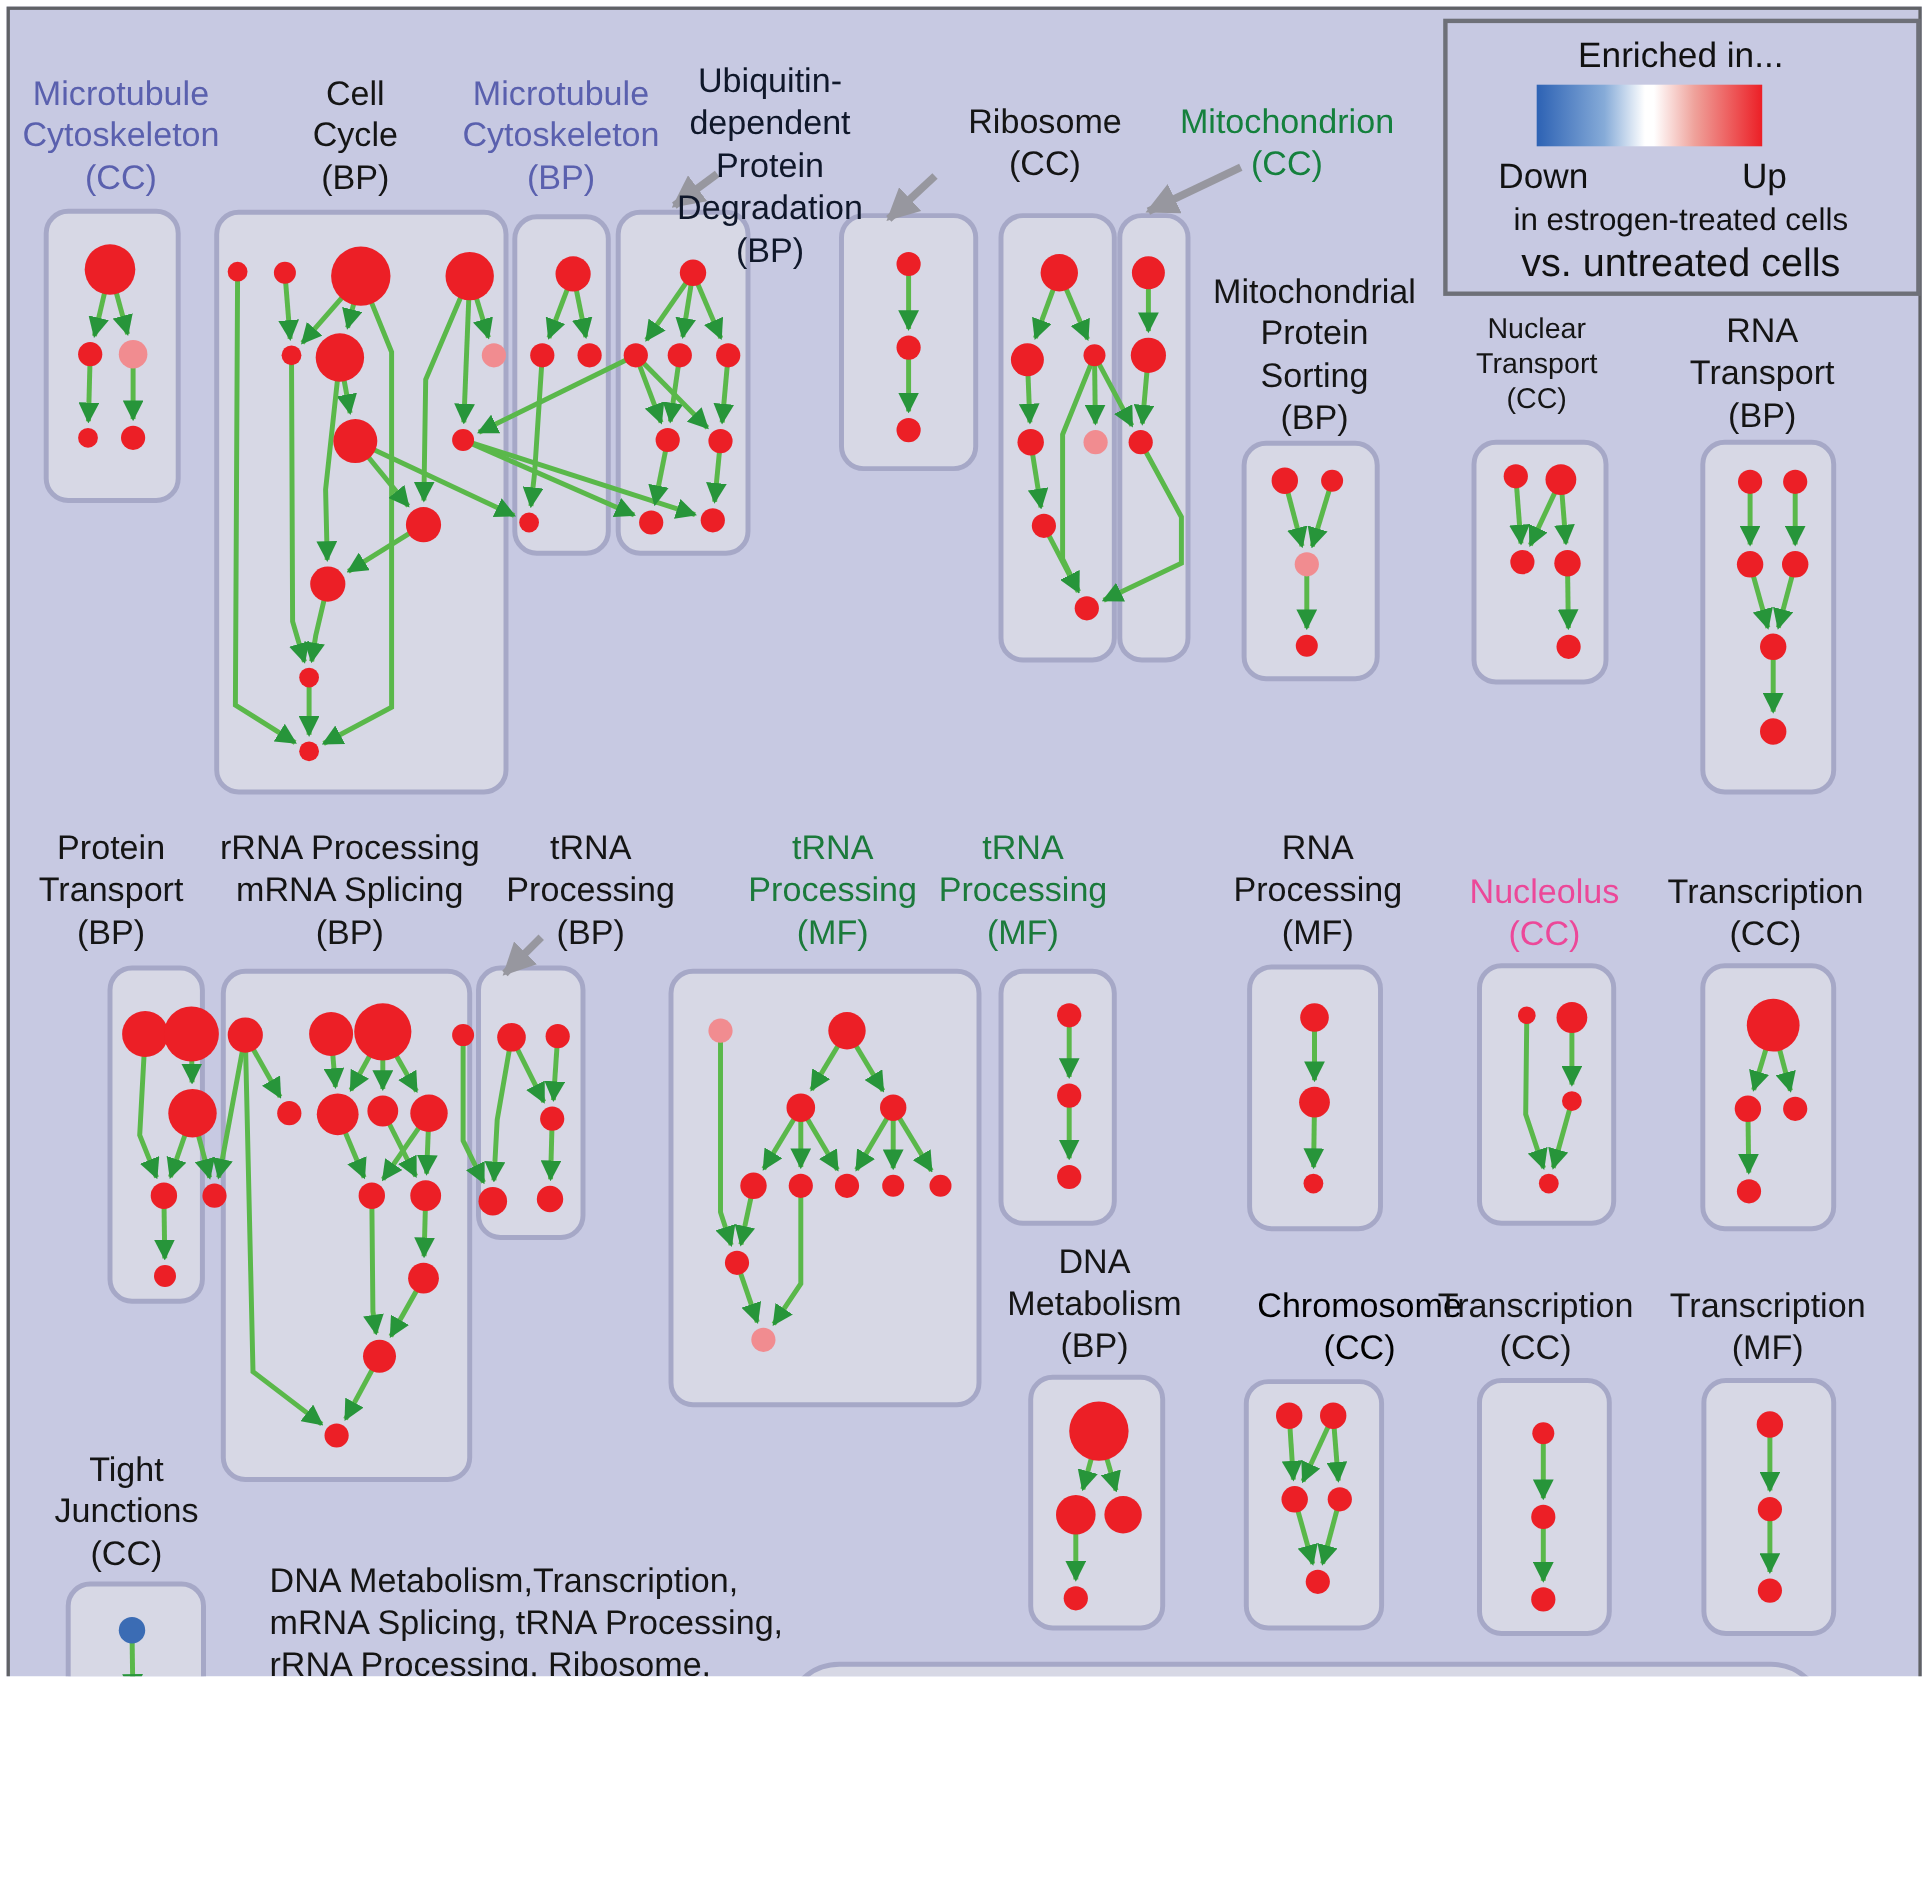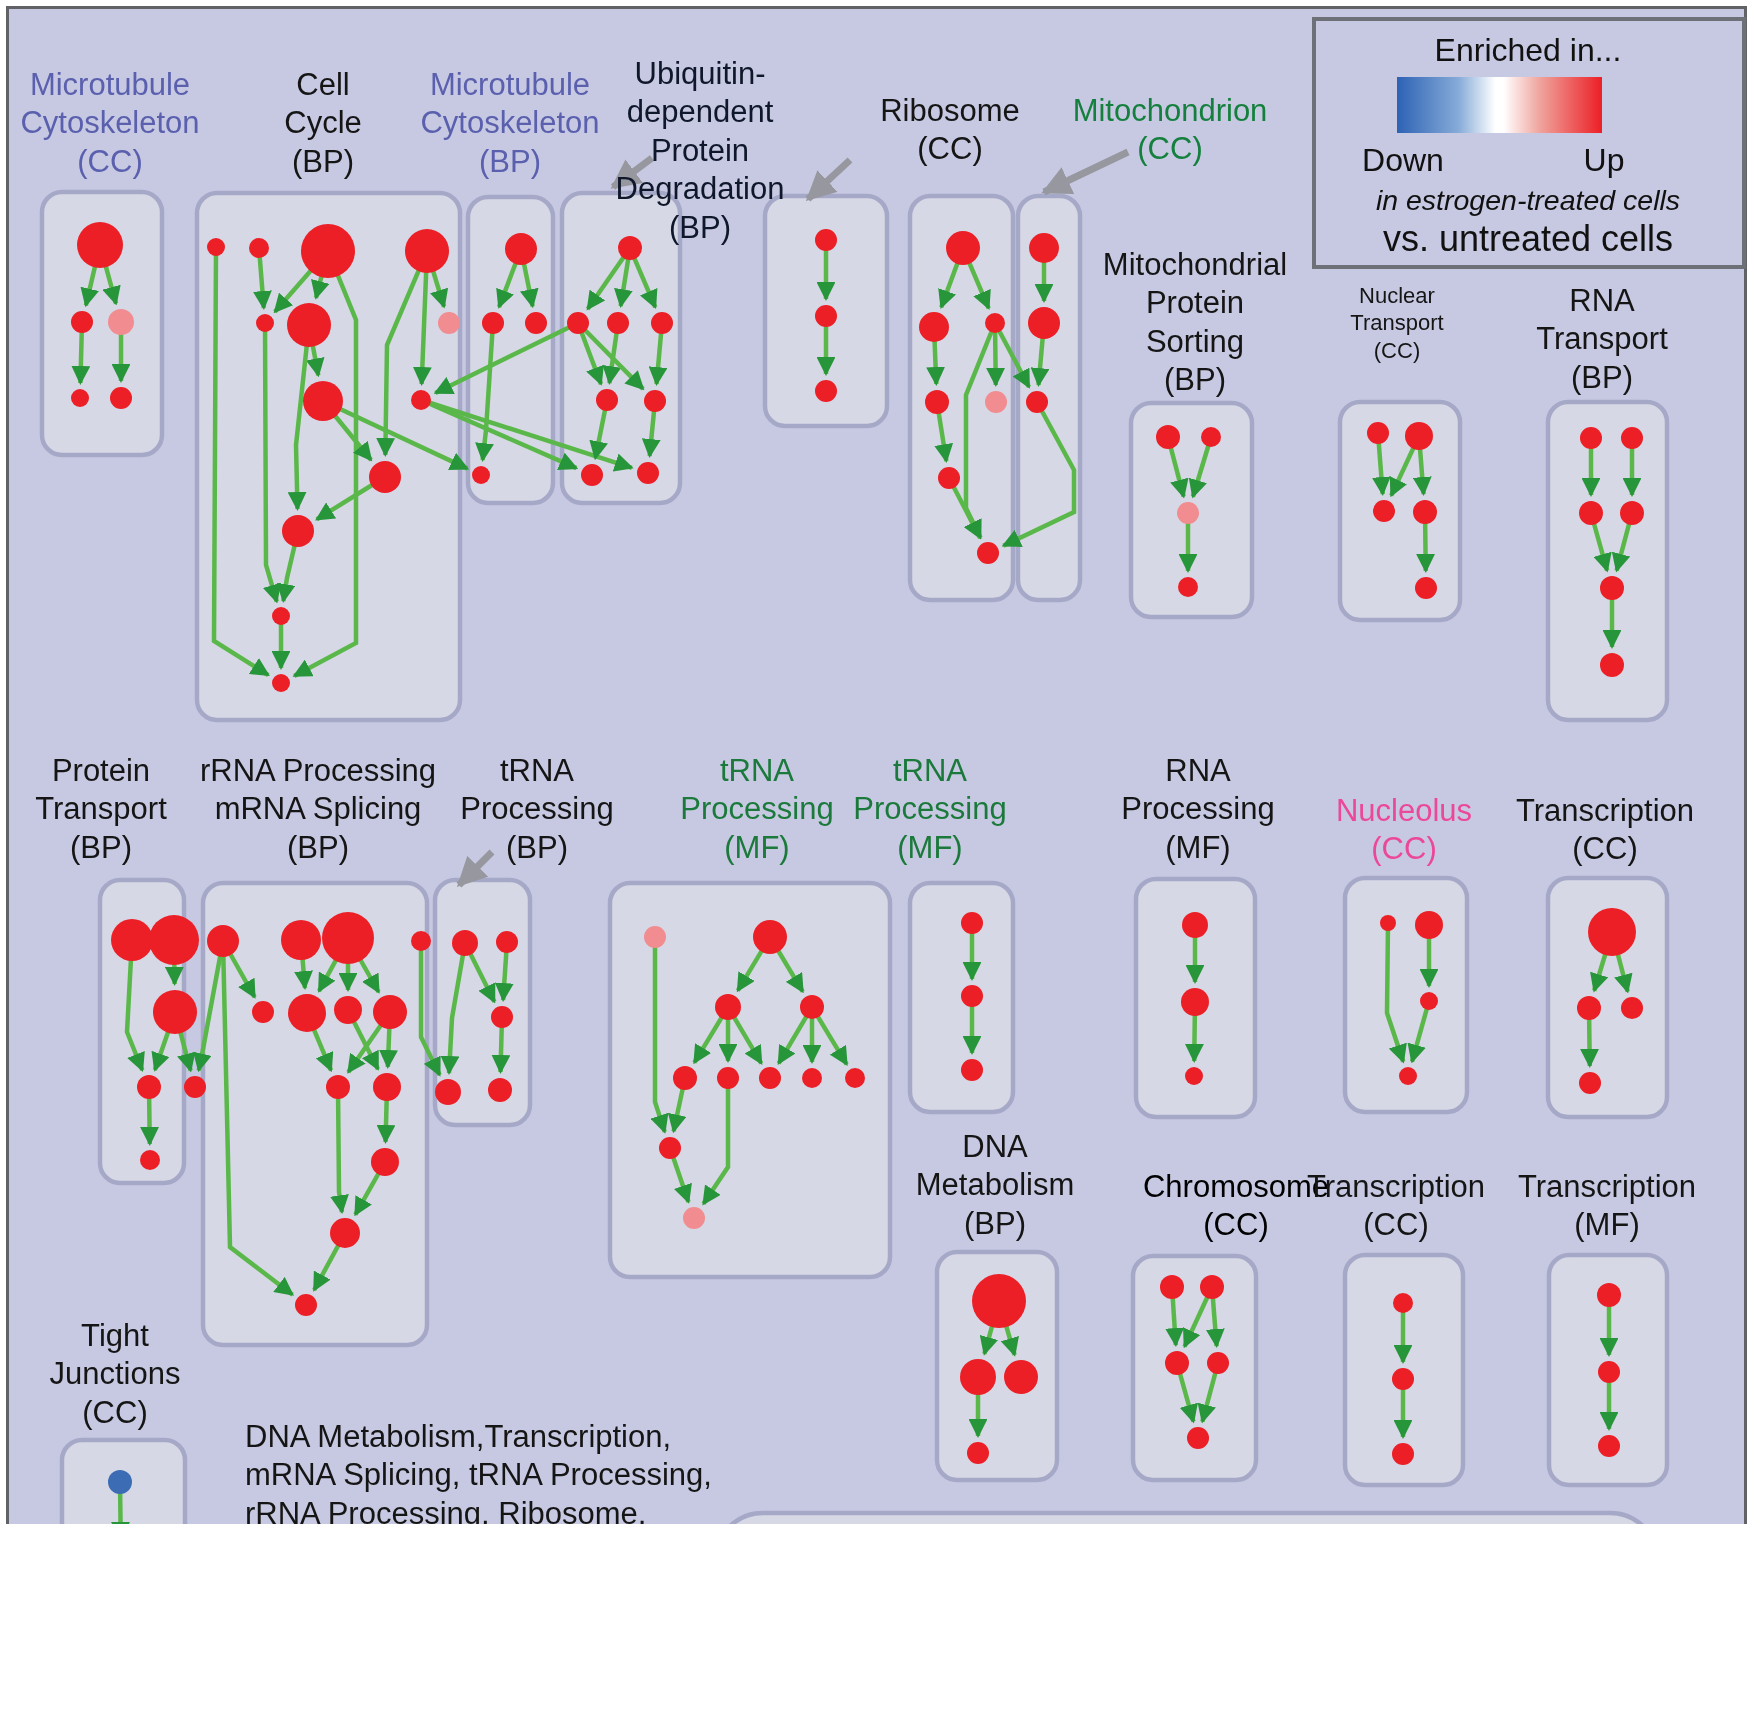--- a/index.html
+++ b/index.html
@@ -336,21 +336,21 @@
       <circle cx="1495" cy="1630" r="17" fill="#ec1f26"></circle>
       <circle cx="1556" cy="1630" r="11" fill="#ec1f26"></circle>
       <circle cx="1617" cy="1630" r="13" fill="#ec1f26"></circle>
     </svg>
 
   <div id="legend-box" style="left: 1312px; top: 17px; width: 426px; height: 244px; border-color: rgb(110, 112, 120);">
     <div class="legend-text" style="left:212px;top:11px;font-size:32px;">Enriched in...</div>
     <div id="legend-bar" style="left: 81px; top: 56px; width: 205px; height: 56px; background: linear-gradient(to right, rgb(45, 98, 180) 0%, rgb(134, 171, 216) 30%, rgb(255, 255, 255) 48%, rgb(255, 255, 255) 52%, rgb(239, 162, 155) 70%, rgb(236, 31, 38) 100%);"></div>
     <div class="legend-text" style="left:87px;top:121px;font-size:32px;">Down</div>
     <div class="legend-text" style="left:288px;top:121px;font-size:32px;">Up</div>
-    <div class="legend-text" style="left:212px;top:163px;font-size:28.5px;font-style:italic;">in estrogen-treated cells</div>
+    <div class="legend-text" style="left:212px;top:163px;font-size:28.5px;">in estrogen-treated cells</div>
     <div class="legend-text" style="left:212px;top:197px;font-size:36px;">vs. untreated cells</div>
   </div>
 
   <div id="labels-layer">
       <div class="lbl" style="left: 110px; top: 66px; color: rgb(90, 96, 174); font-size: 31px;">Microtubule
 Cytoskeleton
 (CC)</div>
       <div class="lbl" style="left: 323px; top: 66px; color: rgb(21, 21, 21); font-size: 31px;">Cell
 Cycle
 (BP)</div>
@@ -363,21 +363,21 @@
 Degradation
 (BP)</div>
       <div class="lbl" style="left: 950px; top: 92px; color: rgb(21, 21, 21); font-size: 31px;">Ribosome
 (CC)</div>
       <div class="lbl" style="left: 1170px; top: 92px; color: #15803d; font-size: 31px;">Mitochondrion
 (CC)</div>
       <div class="lbl" style="left: 1195px; top: 246px; color: rgb(21, 21, 21); font-size: 31px;">Mitochondrial
 Protein
 Sorting
 (BP)</div>
-      <div class="lbl" style="left: 1397px; top: 282px; color: rgb(21, 21, 21); font-size: 22px;">Nuclear
+      <div class="lbl" style="left: 1397px; top: 282px; color: rgb(21, 21, 21); font-size: 26px;">Nuclear
 Transport
 (CC)</div>
       <div class="lbl" style="left: 1602px; top: 282px; color: rgb(21, 21, 21); font-size: 31px;">RNA
 Transport
 (BP)</div>
       <div class="lbl" style="left: 101px; top: 752px; color: rgb(21, 21, 21); font-size: 31px;">Protein
 Transport
 (BP)</div>
       <div class="lbl" style="left: 318px; top: 752px; color: rgb(21, 21, 21); font-size: 31px;">rRNA Processing
 mRNA Splicing

